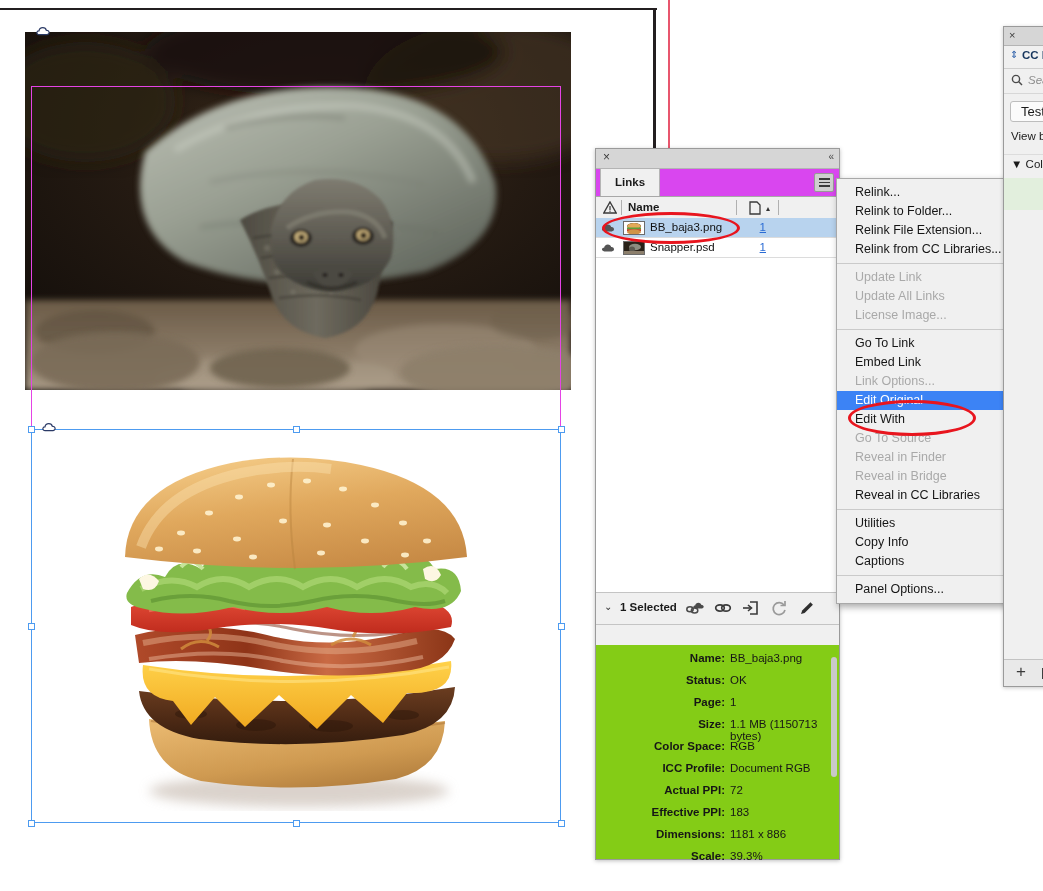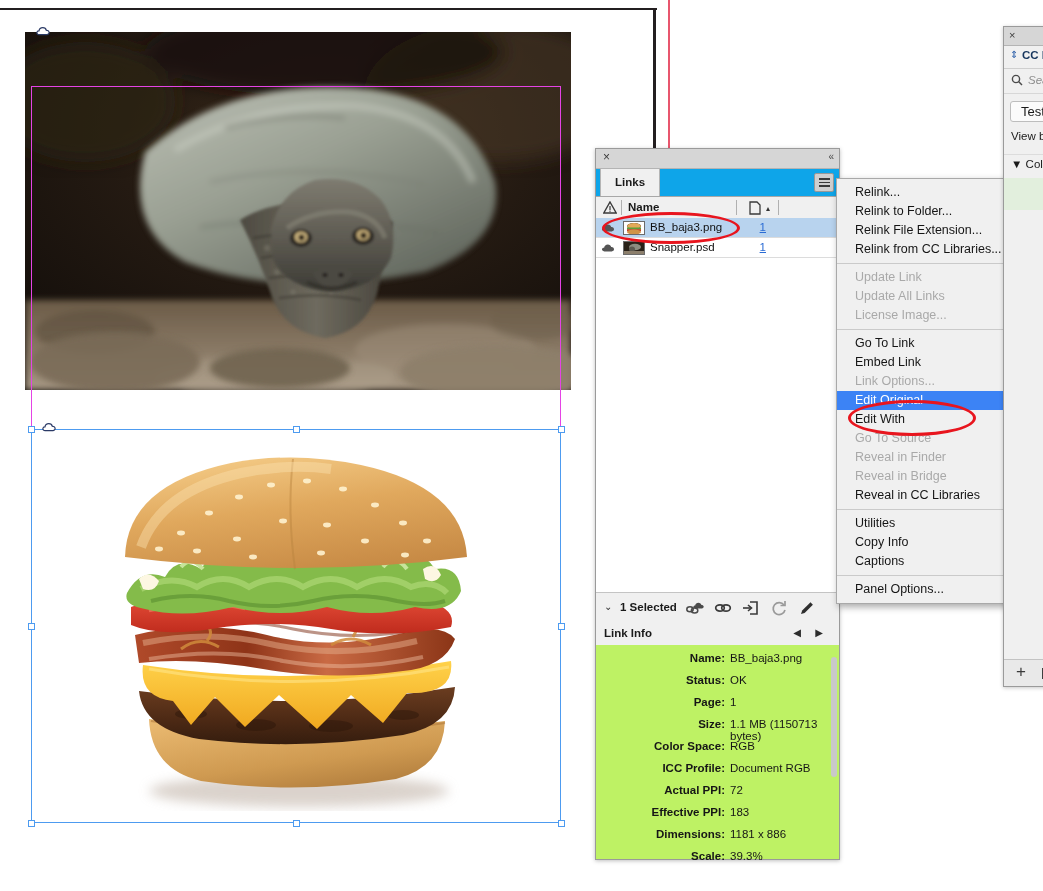--- a/index.html
+++ b/index.html
@@ -44,21 +44,21 @@
     box-sizing:border-box;
     box-shadow:0 1px 4px rgba(0,0,0,.25);
   }
   #links-titlebar{
     height:19px;background:#d6d6d6;border-bottom:1px solid #b4b4b4;
     position:relative;
   }
   #links-close{position:absolute;left:5px;top:3px;width:11px;height:11px;color:#3c3c3c;font-size:12px;line-height:11px;text-align:center;cursor:default;}
   #links-collapse{position:absolute;right:6px;top:2px;font-size:10px;color:#4a4a4a;letter-spacing:-1px;}
 
-  #links-tabstrip{height:27px;background:#0ea5e9;position:relative;border-bottom:1px solid #a8a8a8;text-align:right;}
+  #links-tabstrip{height:27px;background:#d946ef;position:relative;border-bottom:1px solid #a8a8a8;text-align:right;}
   #links-tab{
     position:absolute;left:4px;top:0;height:27px;line-height:27px;padding:0 14px;
     background:#f0f0f0;font-weight:bold;font-size:11.5px;color:#1a1a1a;
     border-left:1px solid #b4b4b4;border-right:1px solid #b4b4b4;
   }
   #links-menu-btn{
     position:absolute;right:5px;top:4px;width:18px;height:17px;
     background:#cfcfcf;border:1px solid #989898;border-radius:2px;
     display:flex;flex-direction:column;justify-content:center;align-items:center;gap:2px;
   }
@@ -92,21 +92,21 @@
   .foot-ico{position:absolute;top:6px;width:18px;height:18px;}
 
   #linkinfo-hdr{
     position:absolute;left:0;top:474px;right:0;height:22px;background:#f0f0f0;
     border-bottom:1px solid #c9c9c9;
   }
   #linkinfo-hdr .li-title{position:absolute;left:8px;top:4px;font-weight:bold;font-size:11.5px;}
   #linkinfo-hdr .li-prev{position:absolute;right:38px;top:4px;font-size:10px;color:#2d2d2d;}
   #linkinfo-hdr .li-next{position:absolute;right:16px;top:4px;font-size:10px;color:#2d2d2d;}
 
-  #linkinfo-body{position:absolute;left:0;top:496px;right:0;bottom:0;background:#bef264;padding-top:7px;}
+  #linkinfo-body{position:absolute;left:0;top:496px;right:0;bottom:0;background:#84cc16;padding-top:7px;}
   .li-row{position:relative;height:22px;font-size:11.5px;}
   .li-row .k{position:absolute;left:0;width:129px;text-align:right;font-weight:bold;color:#161616;}
   .li-row .v{position:absolute;left:134px;color:#161616;}
   #li-scrollbar{position:absolute;right:2px;top:508px;width:6px;height:120px;background:#c9c9c9;border-radius:3px;}
 
   
   #ctx-menu{
     position:absolute;left:836px;top:178px;width:220px;
     background:#f0f0f0;border:1px solid #a9a9a9;box-sizing:border-box;
     box-shadow:2px 3px 7px rgba(0,0,0,.34);
@@ -508,25 +508,20 @@
           <path d="M15 2 V6.5 H10.5" fill="none" stroke="#9a9a9a" stroke-width="1.7"></path>
         </svg>
     </span>
     <span class="foot-ico" style="left:202px;">
       <svg width="18" height="18" viewBox="0 0 18 18">
           <path d="M3 15 L4.2 11.6 L12.5 3.3 L14.9 5.7 L6.6 14 Z" fill="#2f2f2f"></path>
         </svg>
     </span>
   </div>
 
-  <div id="linkinfo-hdr">
-    <span class="li-title">Link Info</span>
-    <span class="li-prev">◀</span>
-    <span class="li-next">▶</span>
-  </div>
 
   <div id="linkinfo-body">
     <div class="li-row">
         <span class="k">Name:</span>
         <span class="v">BB_baja3.png</span>
       </div>
     <div class="li-row">
         <span class="k">Status:</span>
         <span class="v">OK</span>
       </div>

